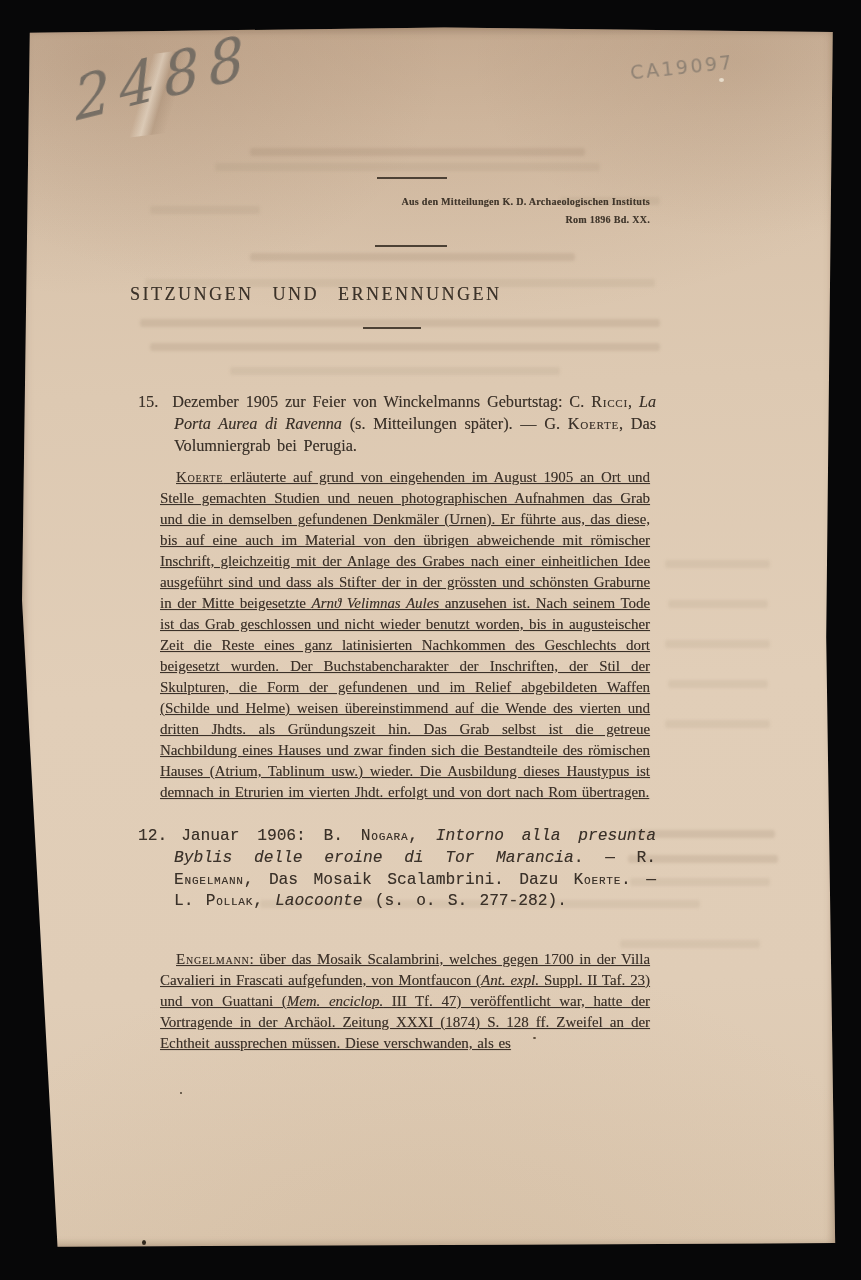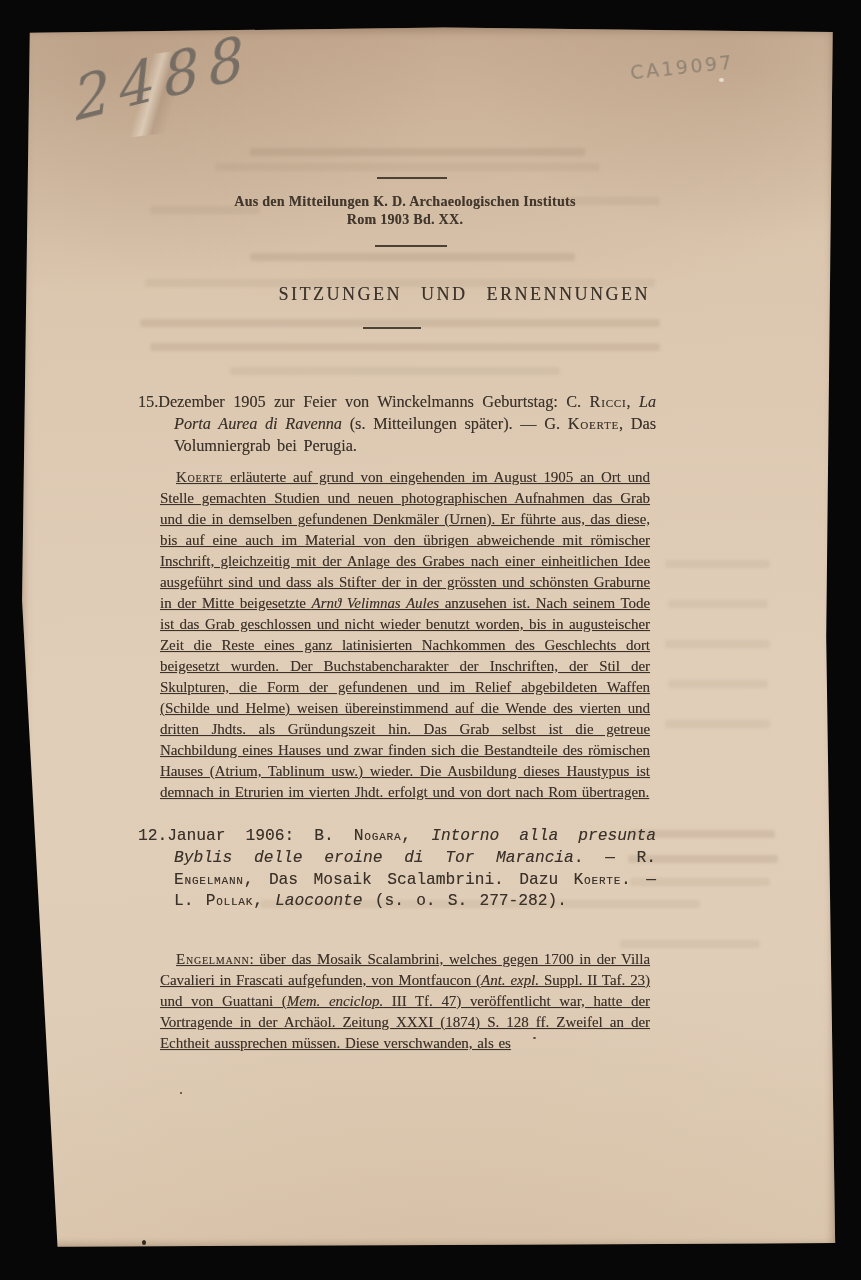--- a/index.html
+++ b/index.html
@@ -38,39 +38,39 @@
   }
   .catalog-code{
     position:absolute;left:610px;top:30px;
     font-family:"DejaVu Sans", sans-serif;
     font-size:19px;letter-spacing:2.5px;color:rgba(122,113,104,.72);
     transform:rotate(-6deg);filter:blur(.3px);
   }
   
   .rule{position:absolute;height:2px;background:#4c4135;box-shadow:0 0 .5px rgba(60,48,38,.6);}
   .imprint{
-    position:absolute;left:140px;top:167px;width:490px;text-align:center;
-    font-size:14px;font-weight:bold;line-height:18px;color:#41372c;
+    position:absolute;left:140px;top:167px;width:490px;text-align:right;
+    font-size:10px;font-weight:bold;line-height:18px;color:#41372c;
     letter-spacing:.3px;text-shadow:.2px .2px .5px rgba(62,50,40,.45);
   }
   .heading{
-    position:absolute;left:110px;top:258px;width:520px;text-align:right;
+    position:absolute;left:110px;top:258px;width:520px;text-align:left;
     font-size:18px;color:#3c332a;letter-spacing:2.5px;word-spacing:12px;
     text-shadow:.2px .2px .6px rgba(62,50,40,.5);
   }
   .entry{
     position:absolute;left:118px;width:482px;
     font-size:16.2px;line-height:21.7px;color:#3a3129;
     text-align:justify;word-spacing:2.5px;
     padding-left:36px;text-indent:-36px;
     text-shadow:.2px .2px .5px rgba(62,50,40,.45);
   }
   .entry-15{top:350px;}
   .entry-12{top:784px;font-family:Liberation Mono, monospace;}
-  .entry .marker{margin-right:0;}
+  .entry .marker{margin-right:14px;}
   .para{
     position:absolute;left:140px;width:490px;
     font-size:14.9px;line-height:21px;color:#3b3129;
     text-align:justify;word-spacing:1px;text-indent:16px;
     text-shadow:.2px .2px .5px rgba(62,50,40,.45);
     text-decoration:underline;
   }
   .para-1{top:426px;}
   .para-2{top:908px;}
   .seg-italic{font-style:italic;}
@@ -111,21 +111,21 @@
   </div>
 
   <div class="crease"></div>
 
   <div class="hand-number">2488</div>
   <div class="catalog-code">CA19097</div>
 
   <div class="rule" style="left:357px;top:151px;width:70px;"></div>
   <div class="imprint">
     <div>Aus den Mitteilungen K. D. Archaeologischen Instituts</div>
-    <div>Rom 1903 Bd. XX.</div>
+    <div>Rom 1896 Bd. XX.</div>
   </div>
   <div class="rule" style="left:355px;top:219px;width:72px;"></div>
 
   <div class="heading">SITZUNGEN UND ERNENNUNGEN</div>
   <div class="rule" style="left:343px;top:301px;width:58px;"></div>
 
   <p class="entry entry-15"><span class="marker">15.</span><span><span class="seg-plain">Dezember 1905 zur Feier von Winckelmanns Geburtstag: C. </span><span class="seg-smallcaps">Ricci</span><span class="seg-plain">, </span><span class="seg-italic">La Porta Aurea di Ravenna</span><span class="seg-plain"> (s. Mitteilungen später). — G. </span><span class="seg-smallcaps">Koerte</span><span class="seg-plain">, Das Volumniergrab bei Perugia.</span></span></p>
 
   <p class="para para-1"><span class="seg-smallcaps">Koerte</span><span class="seg-plain"> erläuterte auf grund von eingehenden im August 1905 an Ort und Stelle gemachten Studien und neuen photographischen Aufnahmen das Grab und die in demselben gefundenen Denkmäler (Urnen). Er führte aus, das diese, bis auf eine auch im Material von den übrigen abweichende mit römischer Inschrift, gleichzeitig mit der Anlage des Grabes nach einer einheitlichen Idee ausgeführt sind und dass als Stifter der in der grössten und schönsten Graburne in der Mitte beigesetzte </span><span class="seg-italic">Arnϑ Velimnas Aules</span><span class="seg-plain"> anzusehen ist. Nach seinem Tode ist das Grab geschlossen und nicht wieder benutzt worden, bis in augusteischer Zeit die Reste eines ganz latinisierten Nachkommen des Geschlechts dort beigesetzt wurden. Der Buchstabencharakter der Inschriften, der Stil der Skulpturen, die Form der gefundenen und im Relief abgebildeten Waffen (Schilde und Helme) weisen übereinstimmend auf die Wende des vierten und dritten Jhdts. als Gründungszeit hin. Das Grab selbst ist die getreue Nachbildung eines Hauses und zwar finden sich die Bestandteile des römischen Hauses (Atrium, Tablinum usw.) wieder. Die Ausbildung dieses Haustypus ist demnach in Etrurien im vierten Jhdt. erfolgt und von dort nach Rom übertragen.</span></p>
 

